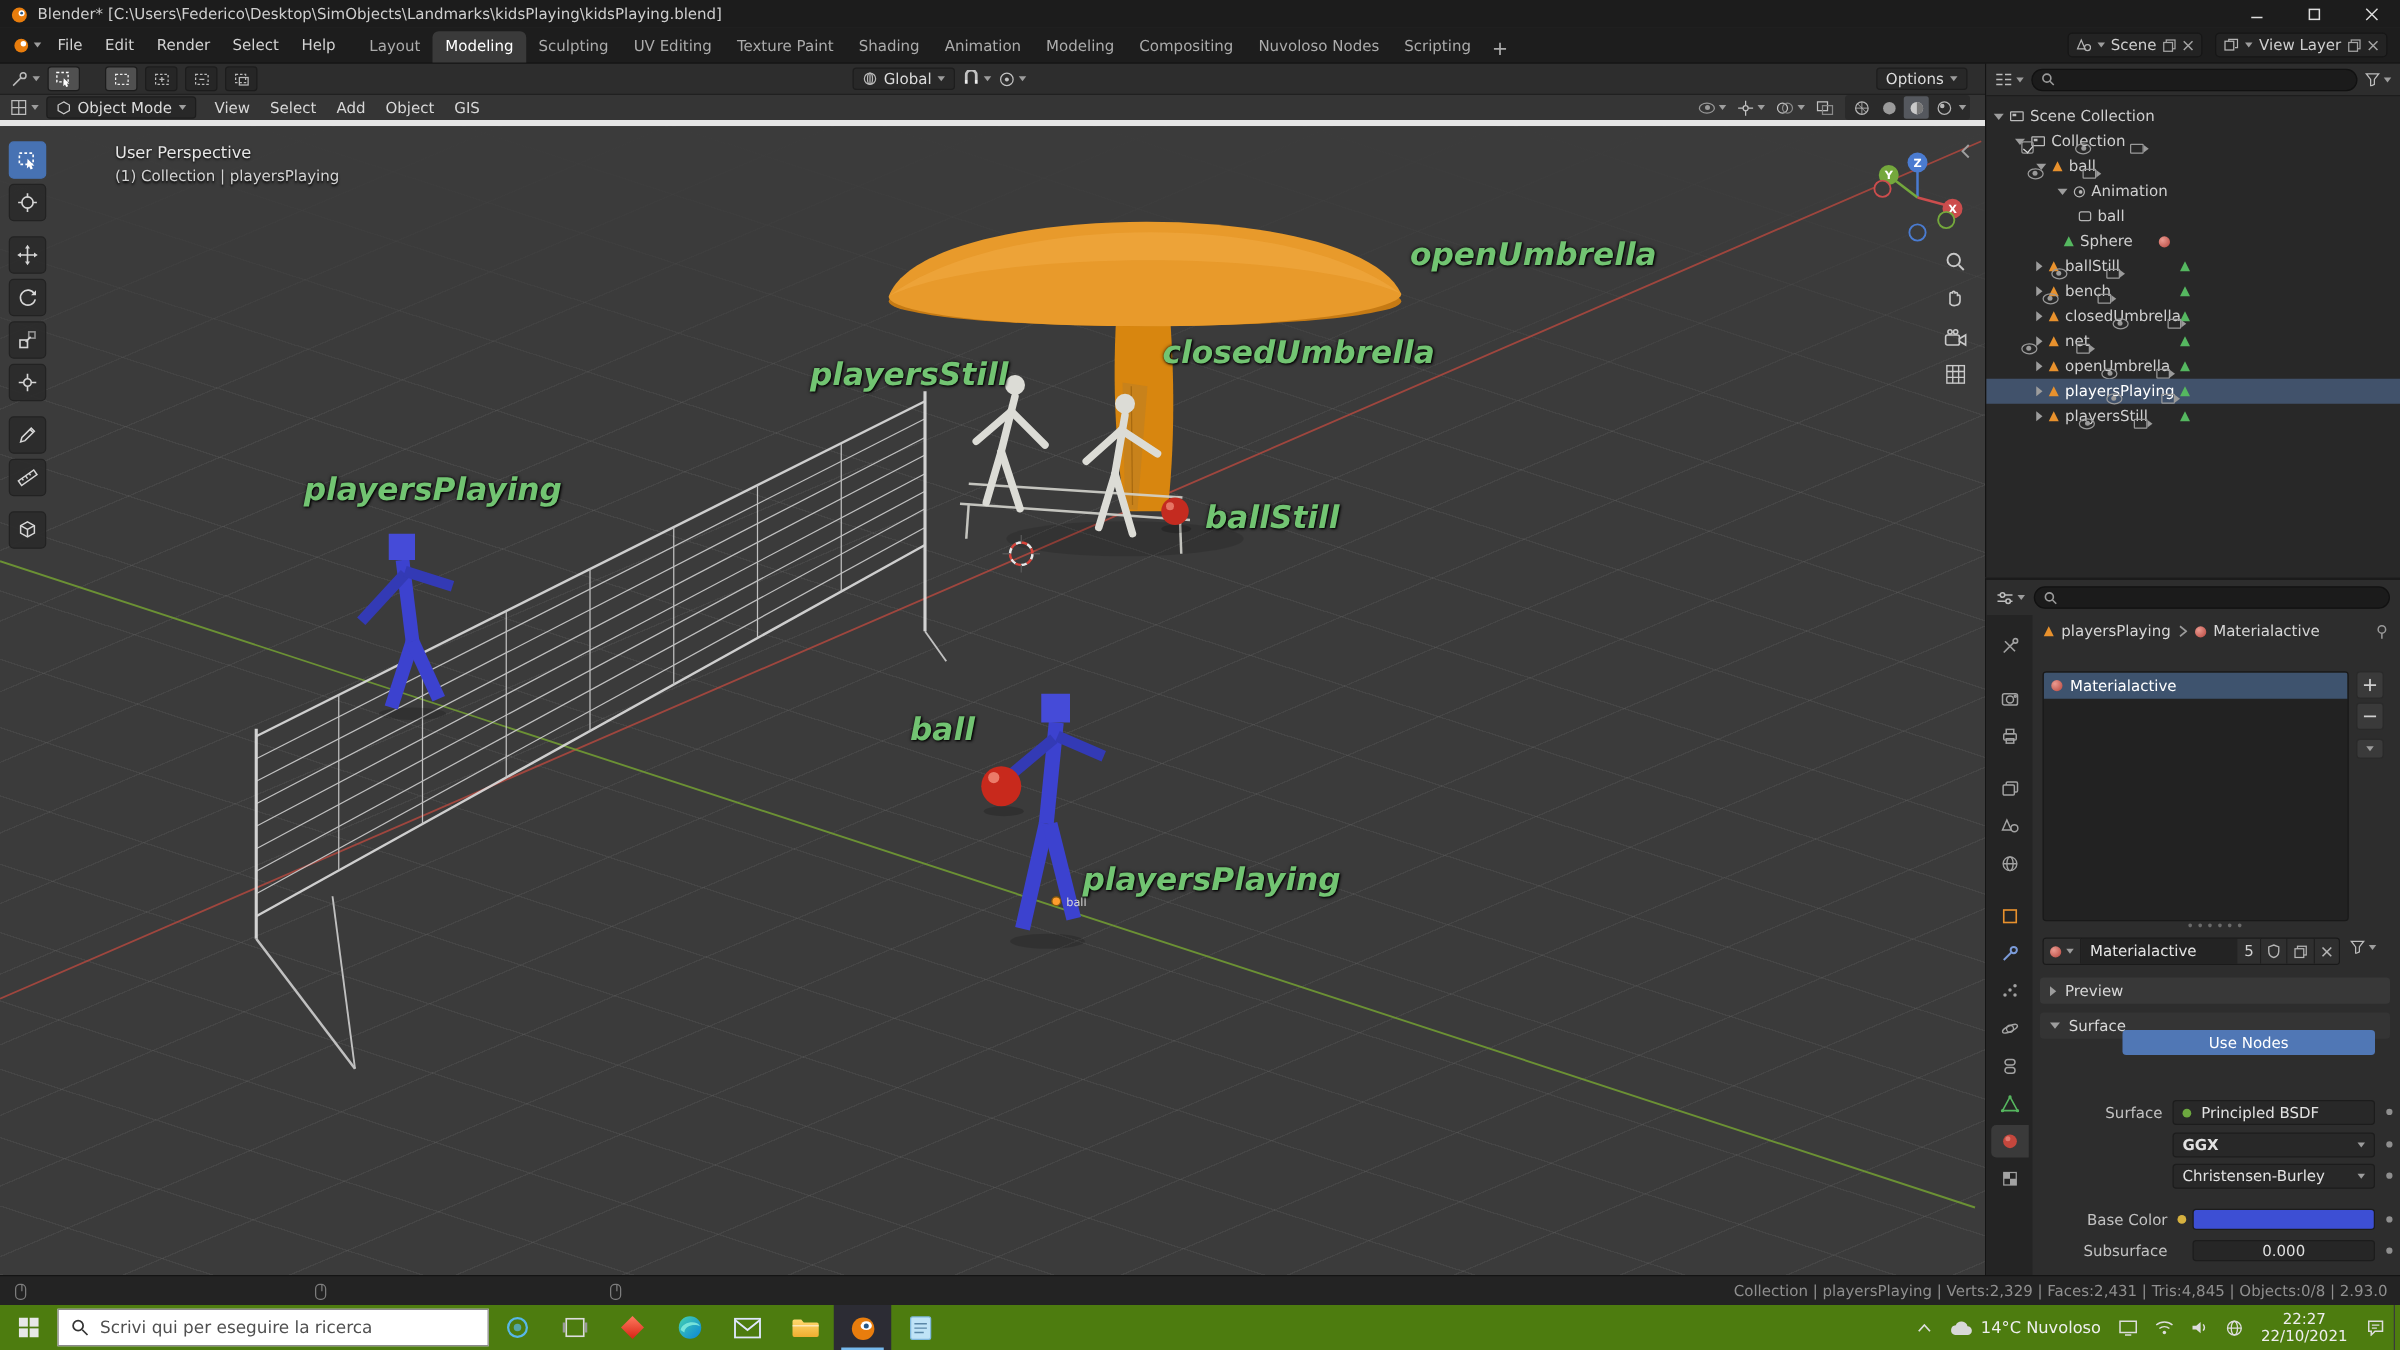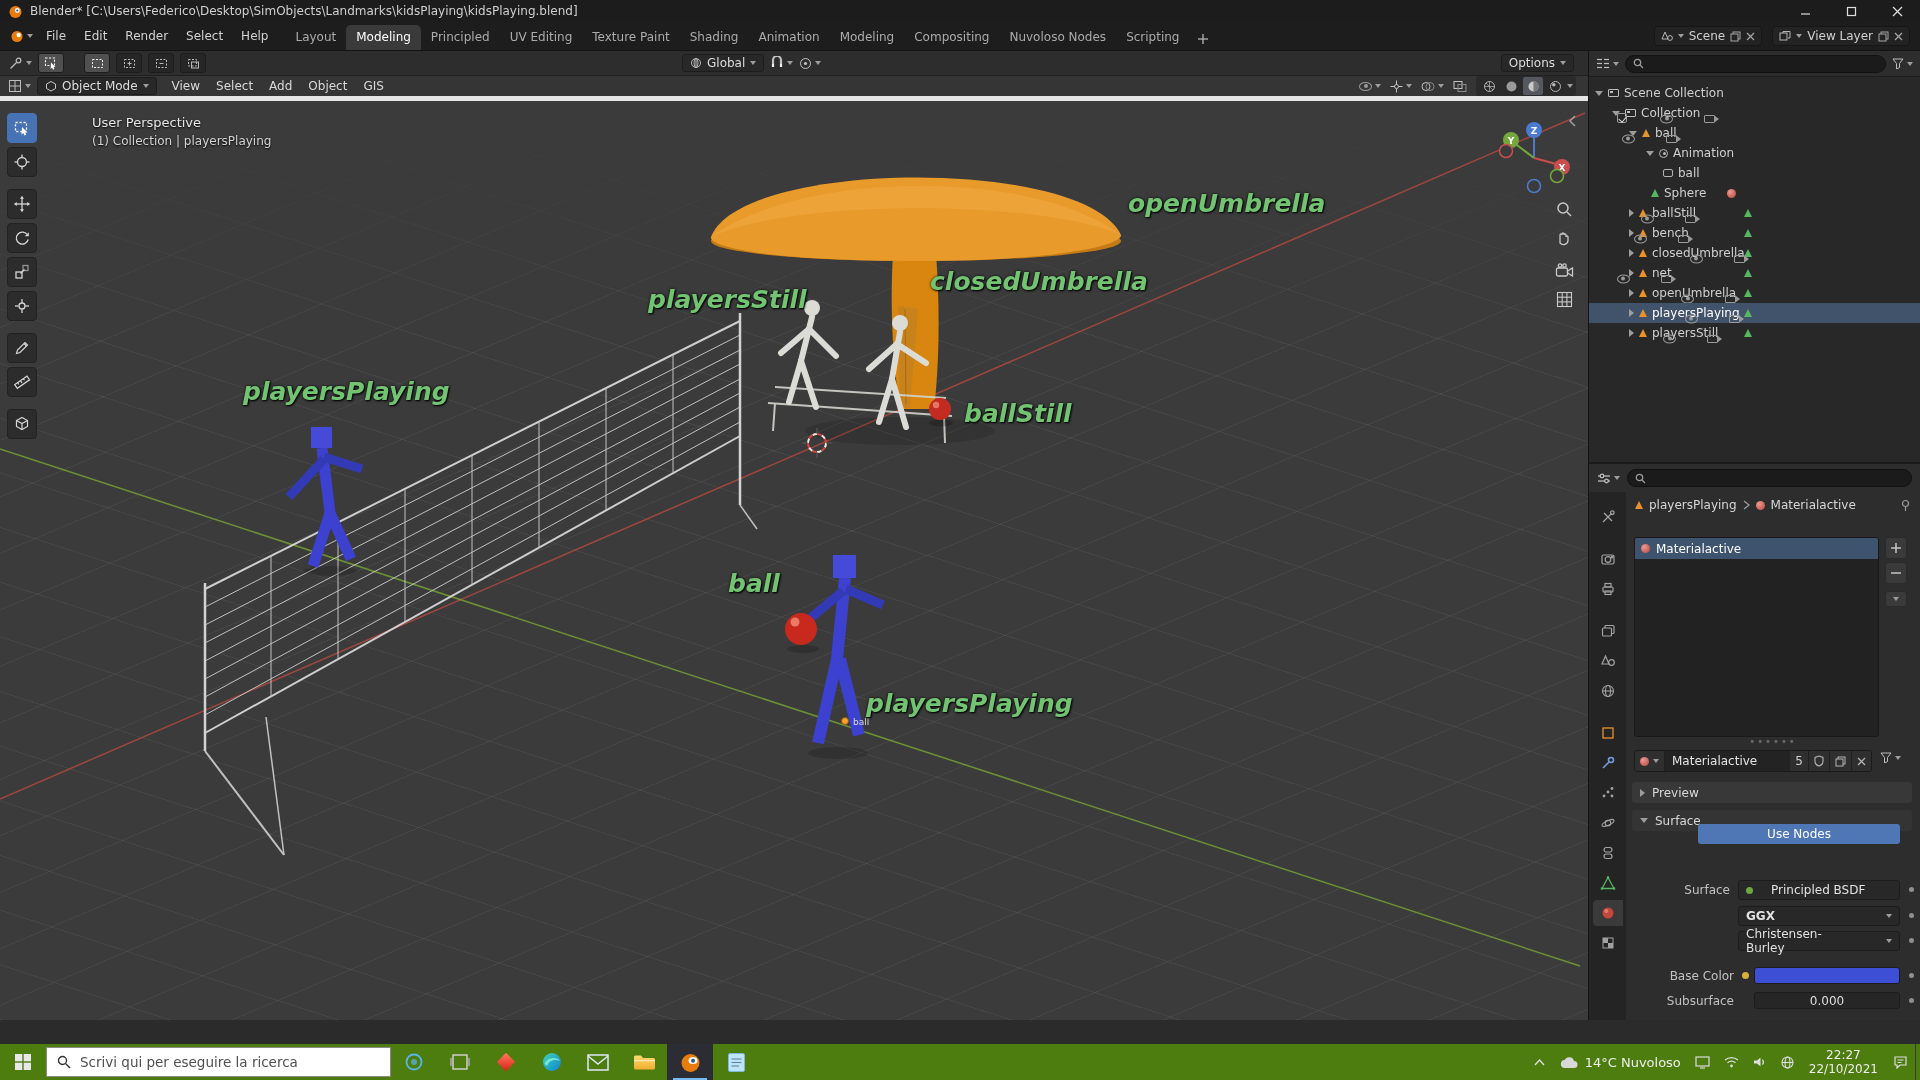--- a/index.html
+++ b/index.html
@@ -93,21 +93,21 @@
 .slot-row{display:flex;align-items:center;gap:6px;height:21px;padding:0 6px;background:#3e536e;color:#fff;}
 .side-btns{position:absolute;left:259px;top:45px;display:flex;flex-direction:column;gap:3px;}
 .sq-btn{width:22px;height:22px;background:#3a3a3a;border:1px solid #2a2a2a;border-radius:3px;display:flex;align-items:center;justify-content:center;color:#cfcfcf;}
 .resize-dots{position:absolute;left:0;right:0;top:244px;text-align:center;color:#6b6b6b;letter-spacing:2px;font-size:10px;}
 .datablock{position:absolute;left:8px;top:258px;width:238px;height:22px;display:flex;border-radius:3px;overflow:hidden;border:1px solid #1a1a1a;}
 .db-seg{display:flex;align-items:center;justify-content:center;background:#2f2f2f;border-right:1px solid #1f1f1f;padding:0 5px;gap:4px;}
 .db-name{flex:1;background:#232323;display:flex;align-items:center;padding:0 7px;color:#e4e4e4;}
 .panel-hdr{position:absolute;left:6px;right:8px;height:21px;background:#383838;border-radius:3px;display:flex;align-items:center;gap:7px;padding:0 8px;color:#d8d8d8;}
 .prow{position:absolute;left:0;right:0;height:20px;}
 .plabel{position:absolute;left:0;width:104px;text-align:right;color:#c2c2c2;line-height:20px;}
-.pval{position:absolute;left:112px;width:162px;height:20px;background:#282828;border:1px solid #1c1c1c;border-radius:3px;display:flex;align-items:center;gap:18px;padding:0 7px;color:#e2e2e2;}
+.pval{position:absolute;left:112px;width:162px;height:20px;background:#282828;border:1px solid #1c1c1c;border-radius:3px;display:flex;align-items:center;gap:8px;padding:0 7px;color:#e2e2e2;}
 .pval .spacer{flex:1;}
 .deco{position:absolute;left:283px;top:7px;width:5px;height:5px;border-radius:50%;background:#8f8f8f;}
 .dot{width:7px;height:7px;border-radius:50%;display:inline-block;}
 .use-nodes{position:absolute;left:72px;top:0;width:202px;height:20px;background:#5077b5;border-radius:3px;color:#fff;display:flex;align-items:center;justify-content:center;}
 
 
 .statusbar{position:absolute;left:0;top:1020px;width:1920px;height:24px;background:#232323;border-top:1px solid #141414;display:flex;align-items:center;color:#8f8f8f;padding:0 10px;}
 .stats{margin-left:auto;white-space:nowrap;}
 .mouse-hint{position:absolute;top:6px;width:9px;height:13px;border:1px solid #7d7d7d;border-radius:4px;}
 .mouse-hint::after{content:'';position:absolute;left:3.5px;top:0;width:1px;height:5px;background:#7d7d7d;}
@@ -170,21 +170,21 @@
         <span class="caret"></span>
     </span>
     <span class="menu-item">File</span>
     <span class="menu-item">Edit</span>
     <span class="menu-item">Render</span>
     <span class="menu-item">Select</span>
     <span class="menu-item">Help</span>
     <div class="ws-tabs">
       <span class="ws-tab">Layout</span>
       <span class="ws-tab active">Modeling</span>
-      <span class="ws-tab">Principled</span>
+      <span class="ws-tab">Sculpting</span>
       <span class="ws-tab">UV Editing</span>
       <span class="ws-tab">Texture Paint</span>
       <span class="ws-tab">Shading</span>
       <span class="ws-tab">Animation</span>
       <span class="ws-tab">Modeling</span>
       <span class="ws-tab">Compositing</span>
       <span class="ws-tab">Nuvoloso Nodes</span>
       <span class="ws-tab">Scripting</span>
       <span class="ws-plus">
           <svg width="10" height="10">
@@ -1043,20 +1043,26 @@
       </div>
 
       <div class="prow" style="top:499px;">
         <span class="plabel" style="width:108px;">Subsurface</span>
         <span style="position:absolute;left:128px;top:1px;width:146px;height:17px;background:#262626;border-radius:3px;border:1px solid #1c1c1c;display:flex;align-items:center;justify-content:center;color:#dedede;">0.000</span>
         <span class="deco"></span>
       </div>
     </div>
   </div>
 
+  <div class="statusbar">
+    <span class="mouse-hint" style="left:12px;"></span>
+    <span class="mouse-hint" style="left:252px;"></span>
+    <span class="mouse-hint" style="left:488px;"></span>
+    <span class="stats">Collection | playersPlaying | Verts:2,329 | Faces:2,431 | Tris:4,845 | Objects:0/8 | 2.93.0</span>
+  </div>
 
   <div class="taskbar">
     <span class="tb-btn">
       <svg width="16" height="16">
           <g fill="#e8e8e8">
             <rect x="0" y="0" width="7.3" height="7.3"></rect>
             <rect x="8.7" y="0" width="7.3" height="7.3"></rect>
             <rect x="0" y="8.7" width="7.3" height="7.3"></rect>
             <rect x="8.7" y="8.7" width="7.3" height="7.3"></rect>
           </g>

